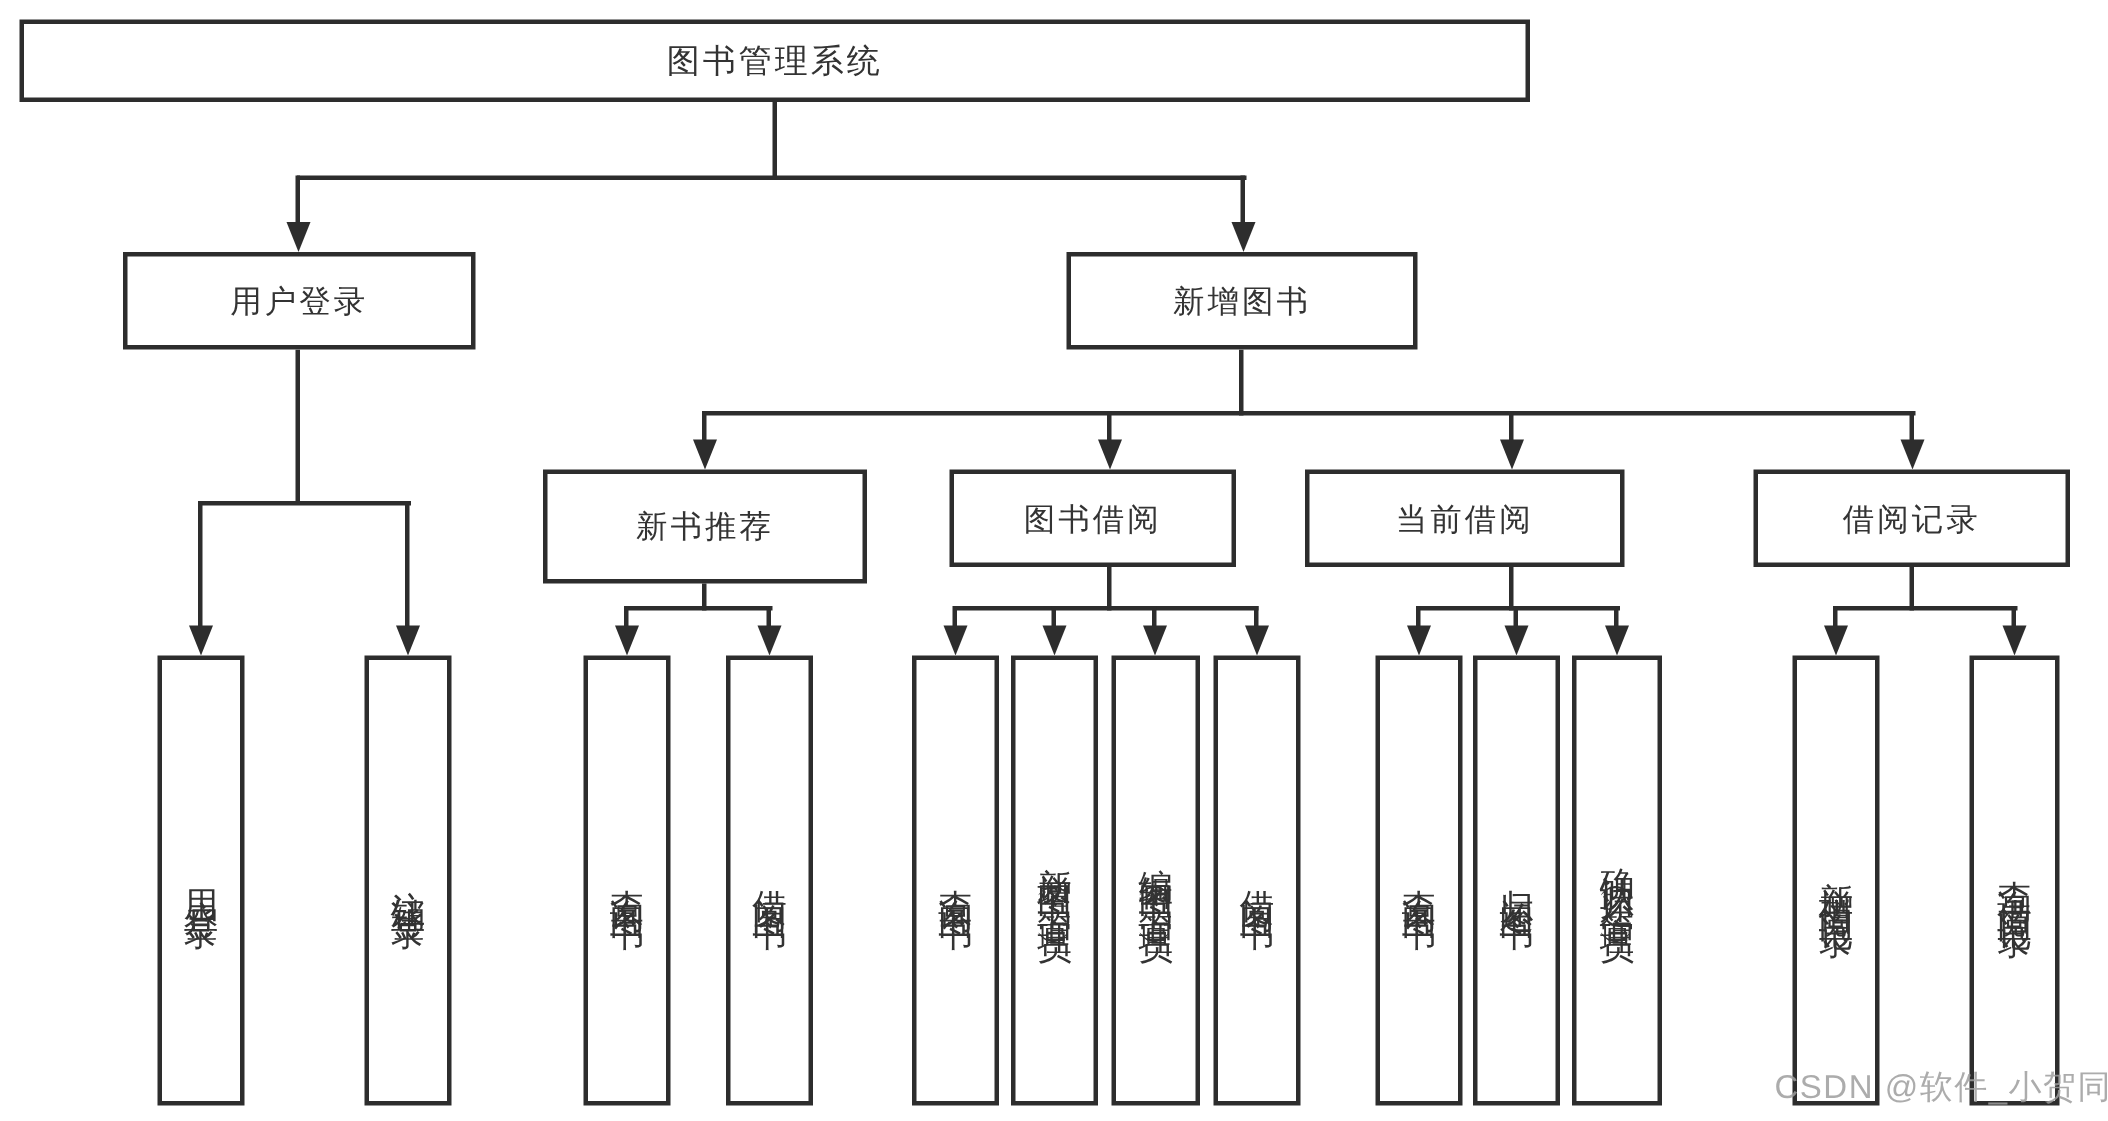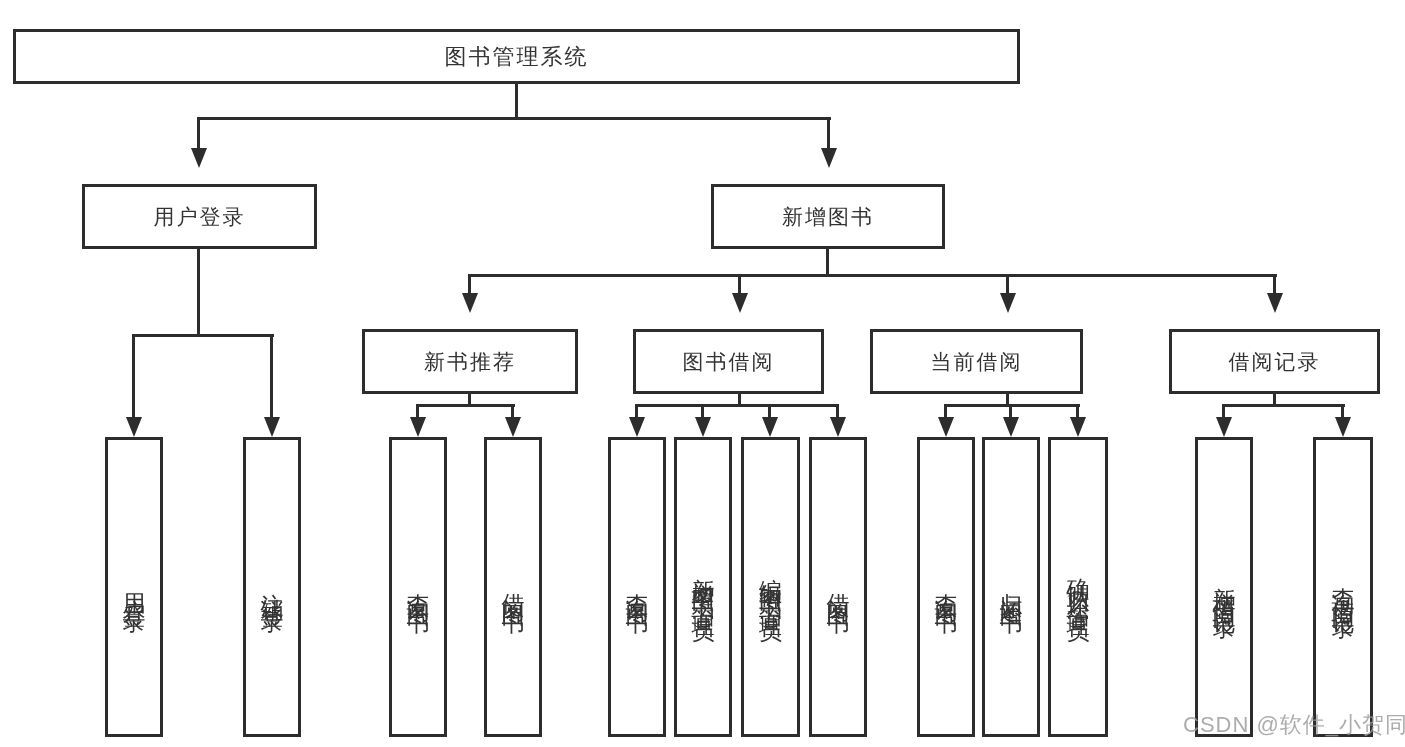--- a/index.html
+++ b/index.html
@@ -18,21 +18,21 @@
     position: absolute;
     background: #ffffff;
     border: 3px solid #2d2d2d;
     color: #333333;
     display: flex;
     align-items: center;
     justify-content: center;
     z-index: 2;
     text-align: center;
   }
-  .hnode { font-size: 21px; letter-spacing: 2px; margin-top: 16px; }
+  .hnode { font-size: 21px; letter-spacing: 2px; }
   .root  { font-size: 22px; }
   .vnode {
     writing-mode: vertical-rl;
     text-orientation: mixed;
     font-size: 23px;
     letter-spacing: 6px;
     line-height: 1;
   }
 
   .vline, .hline { position: absolute; background: #2d2d2d; z-index: 1; }
@@ -92,21 +92,21 @@
     <div class="vline" style="left:468px;top:274px;height:21px"></div>
     <div class="arrow" style="left:462px;top:293px"></div>
     <div class="vline" style="left:738px;top:274px;height:21px"></div>
     <div class="arrow" style="left:732px;top:293px"></div>
     <div class="vline" style="left:1006px;top:274px;height:21px"></div>
     <div class="arrow" style="left:1000px;top:293px"></div>
     <div class="vline" style="left:1273px;top:274px;height:21px"></div>
     <div class="arrow" style="left:1267px;top:293px"></div>
   </div>
 
-  <div class="node hnode" style="left:362px;top:313px;width:216px;height:65px">新书推荐</div>
+  <div class="node hnode" style="left:362px;top:313px;width:216px;height:76px">新书推荐</div>
   <div class="node hnode" style="left:633px;top:313px;width:191px;height:65px">图书借阅</div>
   <div class="node hnode" style="left:870px;top:313px;width:213px;height:65px">当前借阅</div>
   <div class="node hnode" style="left:1169px;top:313px;width:211px;height:65px">借阅记录</div>
 
   <div>
     <div class="vline" style="left:468px;top:378px;height:29px"></div>
     <div class="hline" style="left:417px;top:404px;width:98px"></div>
     <div class="vline" style="left:416px;top:404px;height:15px"></div>
     <div class="arrow" style="left:410px;top:417px"></div>
     <div class="vline" style="left:511px;top:404px;height:15px"></div>

